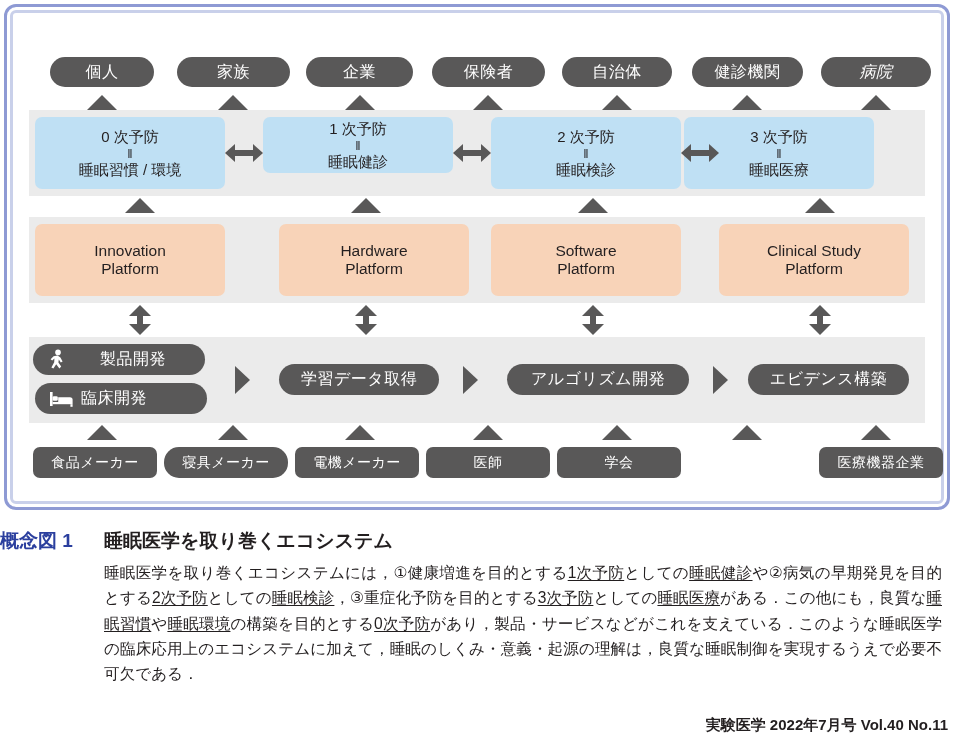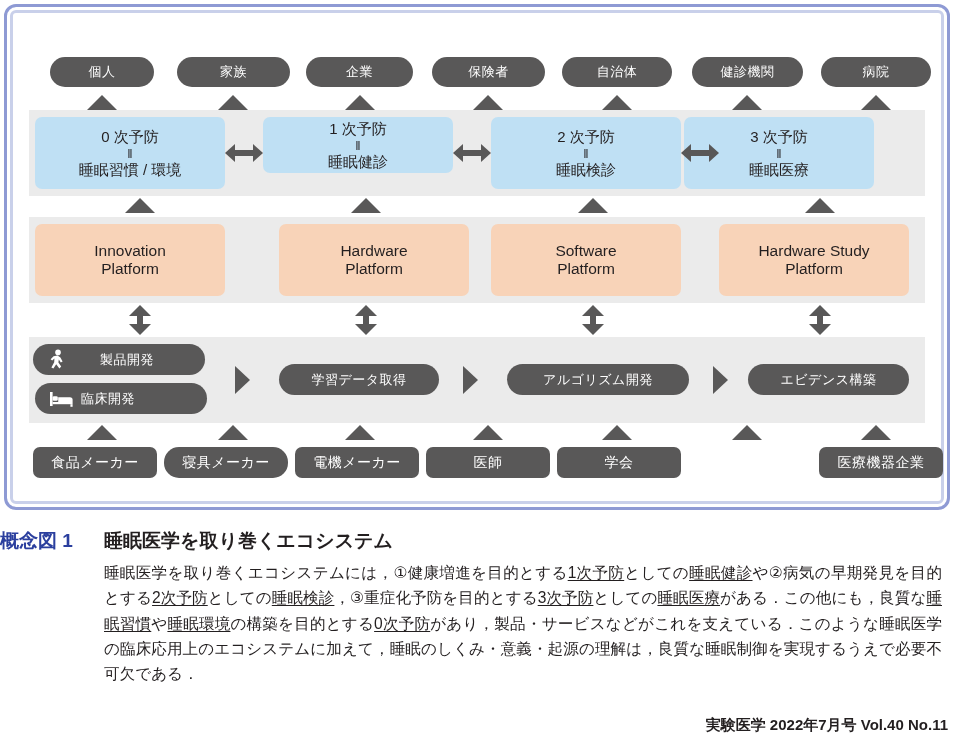--- a/index.html
+++ b/index.html
@@ -28,21 +28,21 @@
   
   .band{
     position:absolute;left:8px;right:8px;
     background:#ebebeb;
   }
   .pill{
     position:absolute;
     display:flex;align-items:center;justify-content:center;
     background:#595858;color:#ffffff;
     border-radius:999px;
-    font-size:13px;
+    font-size:16px;
     letter-spacing:.5px;
     white-space:nowrap;
   }
   .pill.small{font-size:14px;}
   .rect{
     position:absolute;
     display:flex;flex-direction:column;align-items:center;justify-content:center;
     border-radius:7px;
     text-align:center;
     line-height:1.18;
@@ -132,21 +132,21 @@
     </div>
     <div class="pill" style="left:285px;top:36px;width:107px;height:30px;">
       <span>企業</span>
     </div>
     <div class="pill" style="left:541px;top:36px;width:110px;height:30px;">
       <span>自治体</span>
     </div>
     <div class="pill" style="left:671px;top:36px;width:111px;height:30px;">
       <span>健診機関</span>
     </div>
-    <div class="pill" style="left:800px;top:36px;width:110px;height:30px;">
+    <div class="pill" style="left:800px;top:36px;width:110px;height:30px;font-style:italic;">
       <span>病院</span>
     </div>
 
     <div class="tri-up" style="left:66px;top:74px;"></div>
     <div class="tri-up" style="left:197px;top:74px;"></div>
     <div class="tri-up" style="left:324px;top:74px;"></div>
     <div class="tri-up" style="left:452px;top:74px;"></div>
     <div class="tri-up" style="left:581px;top:74px;"></div>
     <div class="tri-up" style="left:711px;top:74px;"></div>
     <div class="tri-up" style="left:840px;top:74px;"></div>
@@ -197,21 +197,21 @@
     </div>
     <div class="rect peach" style="left:258px;top:203px;width:190px;height:72px;">
       <span>Hardware</span>
       <span>Platform</span>
     </div>
     <div class="rect peach" style="left:470px;top:203px;width:190px;height:72px;">
       <span>Software</span>
       <span>Platform</span>
     </div>
     <div class="rect peach" style="left:698px;top:203px;width:190px;height:72px;">
-      <span>Hardware Study</span>
+      <span>Clinical Study</span>
       <span>Platform</span>
     </div>
 
     <div class="dbl-v" style="left:108px;top:284px;">
       <div class="stem"></div>
     </div>
     <div class="dbl-v" style="left:334px;top:284px;">
       <div class="stem"></div>
     </div>
     <div class="dbl-v" style="left:561px;top:284px;">

